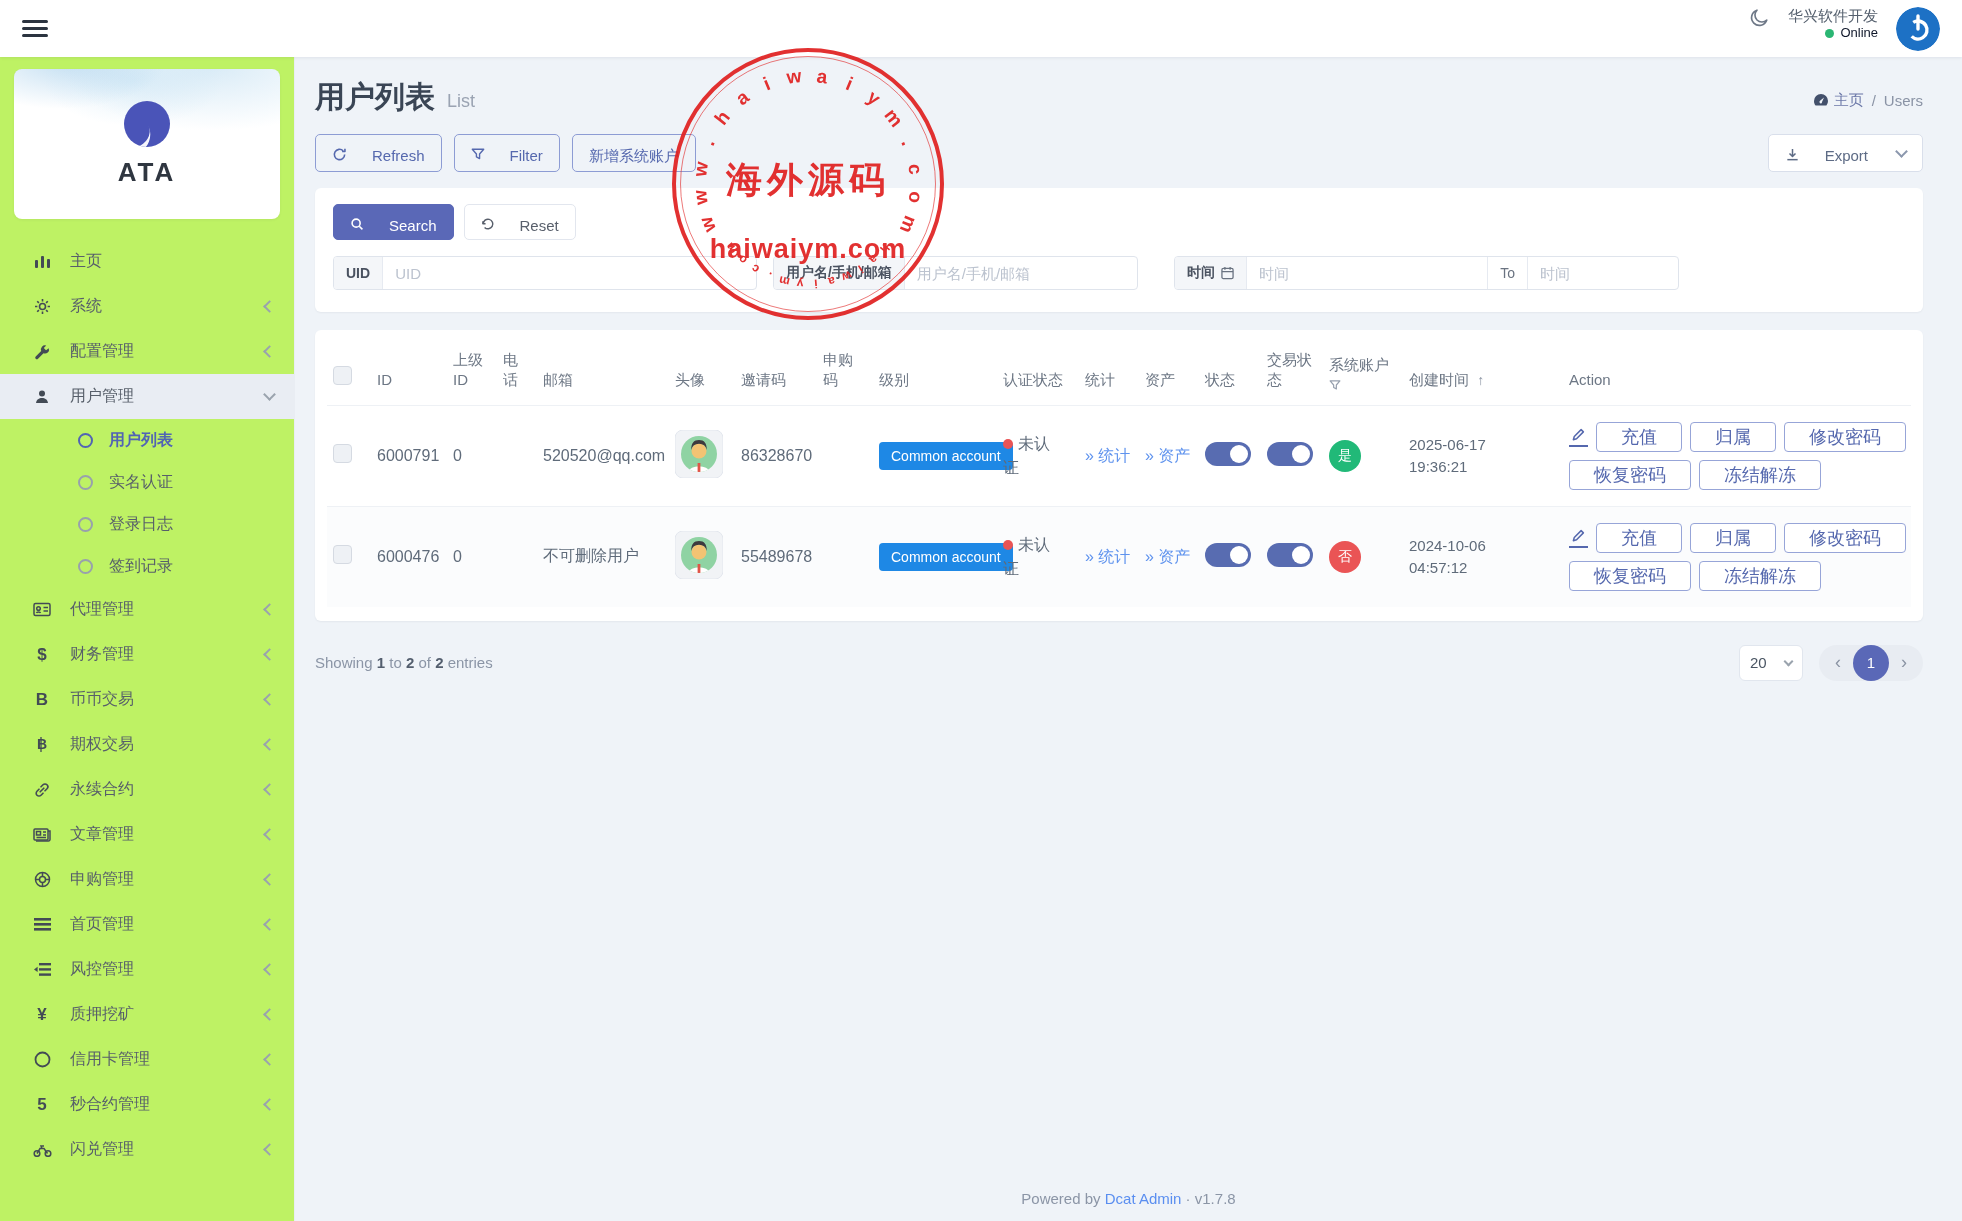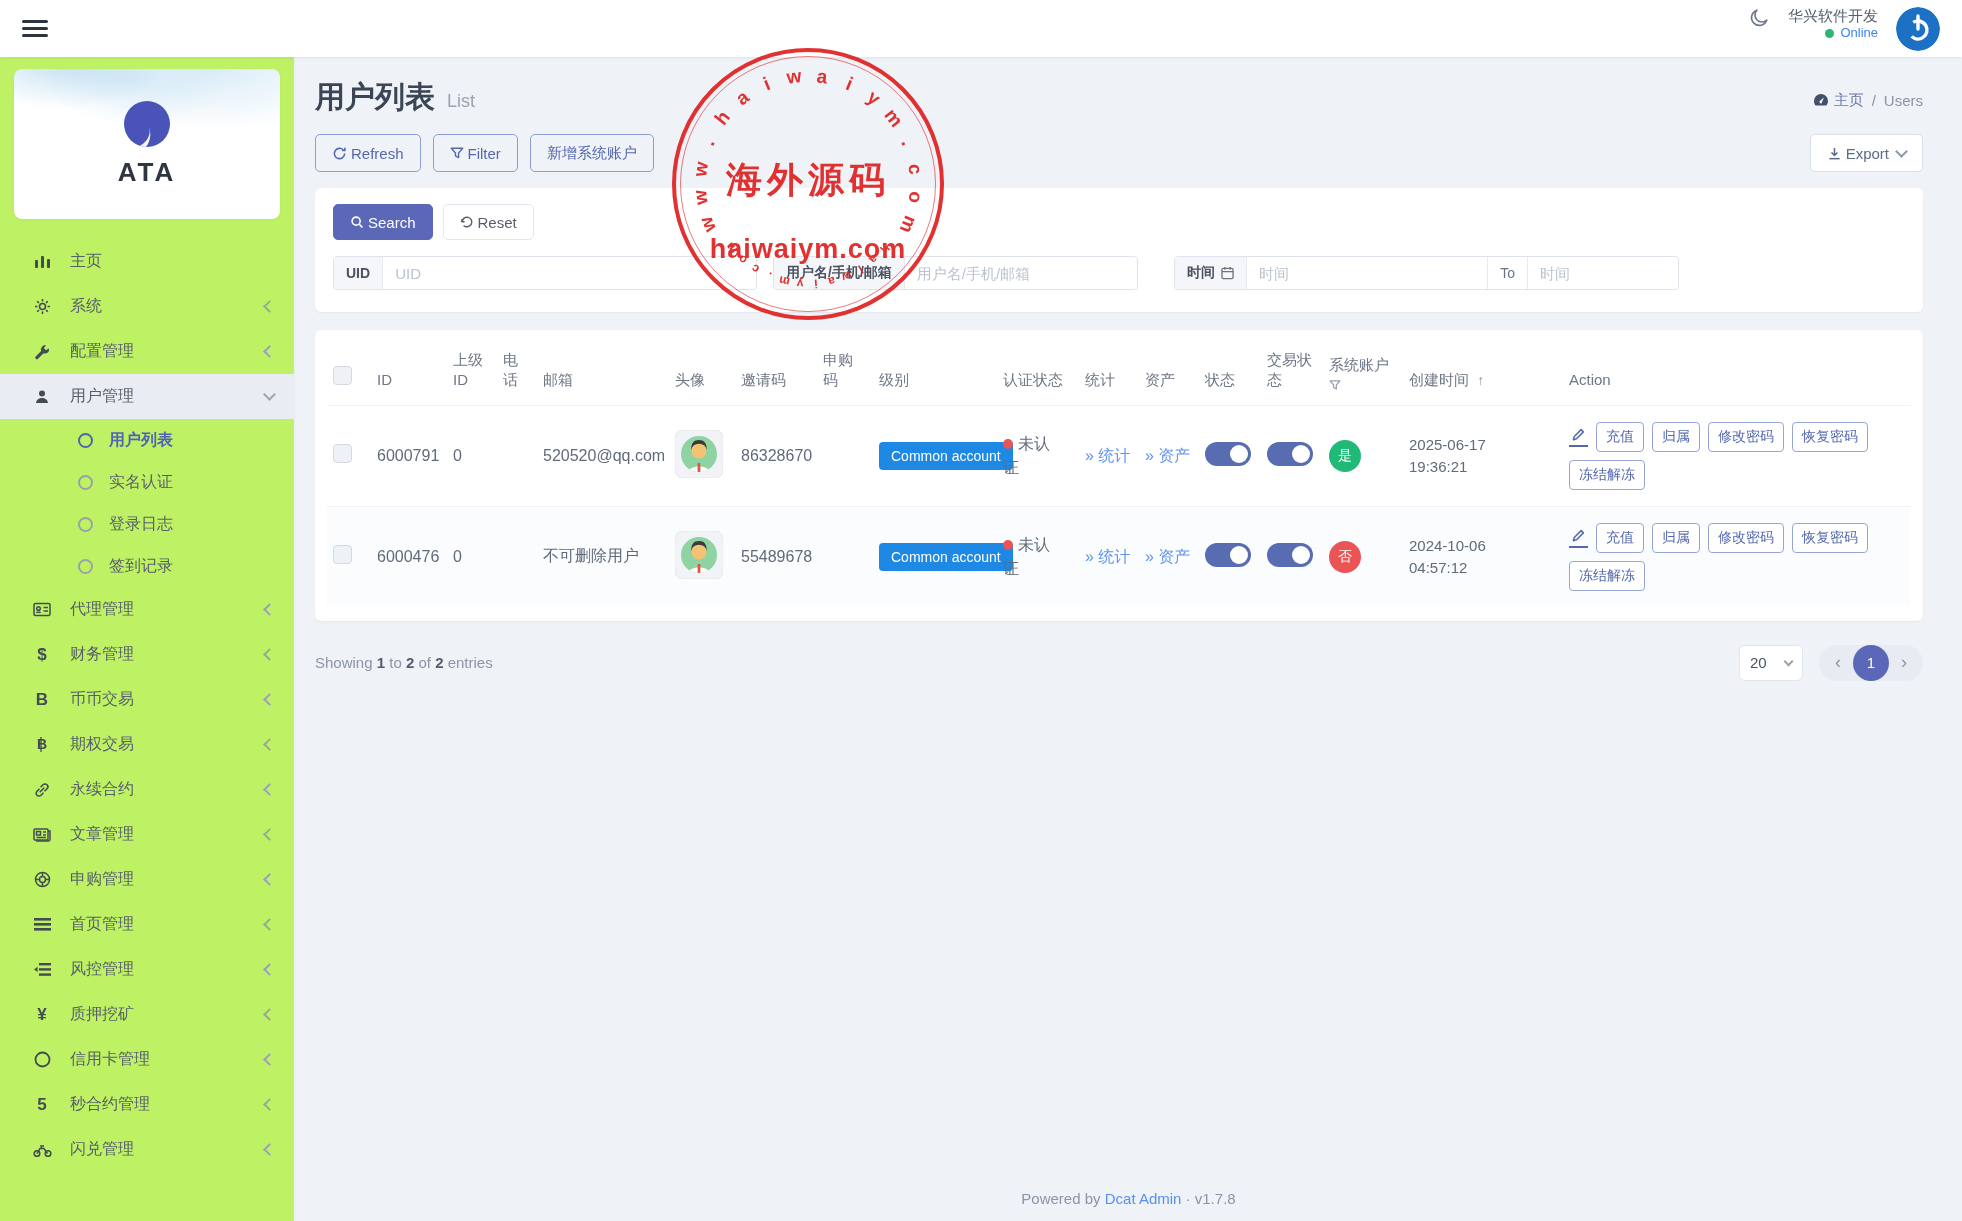--- a/index.html
+++ b/index.html
@@ -15,21 +15,21 @@
     position:absolute; top:0; left:0; right:0; height:57px; background:#fff;
     box-shadow:0 1px 3px rgba(30,40,60,.08); display:flex; align-items:center;
     padding:0 22px; z-index:20;
   }
   .hamburger { width:26px; cursor:pointer; }
   .hamburger span { display:block; height:3px; background:#2c3440; border-radius:2px; margin:4px 0; }
   .nav-right { margin-left:auto; display:flex; align-items:flex-start; gap:18px; }
   .moon { color:#6e7887; cursor:pointer; }
   .user-meta { text-align:right; line-height:1.25; }
   .user-name { font-size:15px; color:#55606e; }
-  .user-status { font-size:13px; color:#3b82f6; display:flex; align-items:center; justify-content:flex-end; gap:6px;}
+  .user-status { font-size:13px; color:#0f172a; display:flex; align-items:center; justify-content:flex-end; gap:6px;}
   .dot-green { width:9px; height:9px; border-radius:50%; background:#2bb673; display:inline-block; }
   .avatar-power { width:44px; height:44px; border-radius:50%; overflow:hidden; cursor:pointer; }
 
   
   .sidebar {
     position:absolute; top:57px; left:0; bottom:0; width:295px;
     background:#bef264; border-right:1px solid #e9edf3; overflow:hidden; z-index:10;
   }
   .logo-card {
     margin:12px 14px 6px; background:
@@ -66,21 +66,21 @@
 
   
   .content { position:absolute; left:295px; top:57px; right:0; bottom:0; padding:20px 39px 0 20px; }
   .page-head { display:flex; align-items:baseline; }
   .page-title { font-size:30px; font-weight:600; color:#3a4555; }
   .page-subtitle { font-size:18px; color:#9aa3b2; margin-left:12px; }
   .breadcrumb { margin-left:auto; display:flex; align-items:center; gap:8px; font-size:15px; color:#8a93a5; }
   .breadcrumb .bc-home { color:#6b78a8; cursor:pointer; display:flex; align-items:center; gap:5px; }
 
   .toolbar { display:flex; align-items:center; gap:12px; margin-top:16px; }
-  .btn { display:inline-flex; align-items:center; gap:4px; height:38px; padding:0 16px;
+  .btn { display:inline-flex; align-items:flex-start; gap:25px; height:38px; padding:12px 16px;
          border-radius:5px; font-size:15px; cursor:pointer; border:1px solid transparent; background:#fff; }
   .btn-outline-primary { border-color:#8d9cd4; color:#5568ae; background:transparent; }
   .btn-export { border-color:#d9dfeb; color:#5d6b85; margin-left:auto; }
   .btn-primary { background:#5a68b7; color:#fff; border-color:#5a68b7; }
   .btn-plain { border-color:#e2e6ee; color:#585f6b; }
 
   .card { background:#fff; border-radius:6px; box-shadow:0 1px 2px rgba(16,24,40,.05); }
   .filter-card { margin-top:16px; padding:16px 18px 22px; }
   .filter-actions { display:flex; gap:10px; }
   .filter-inputs { display:flex; gap:10px; margin-top:16px; align-items:center; }
@@ -110,21 +110,21 @@
   .wrap-narrow { display:inline-block; width:60px; line-height:1.5; }
   .link-blue { color:#5f93ee; cursor:pointer; display:inline-block; width:48px; line-height:1.5; }
   .toggle { width:46px; height:24px; border-radius:12px; background:#586cb1; position:relative; cursor:pointer; }
   .toggle::after { content:''; position:absolute; right:3px; top:3px; width:18px; height:18px; border-radius:50%; background:#fff; }
   .badge-circle { width:32px; height:32px; border-radius:50%; color:#fff; font-size:14px;
                   display:flex; align-items:center; justify-content:center; }
   .bc-yes { background:#21b978; } .bc-no { background:#ea5455; }
   .created { line-height:1.45; font-size:15px; }
   .actions { display:flex; flex-wrap:wrap; gap:8px; align-items:center; width:340px; }
   .icon-edit { color:#5568ae; border-bottom:2px solid #5568ae; padding:1px 2px 3px; cursor:pointer; }
-  .btn-action { height:30px; padding:0 9px; font-size:14px; color:#5568ae; background:#fff;
+  .btn-action { height:30px; padding:0 24px; font-size:18px; color:#5568ae; background:#fff;
                 border:1px solid #97a5d8; border-radius:4px; cursor:pointer; display:inline-flex; align-items:center; }
   .sort-arrow { color:#8a93a3; font-size:14px; margin-left:4px; }
   .th-funnel { color:#97a0ae; margin-top:3px; }
 
   
   .table-footer { display:flex; align-items:center; margin-top:24px; font-size:15px; color:#8b95a6; }
   .table-footer b { color:#535e6e; }
   .pager-zone { margin-left:auto; display:flex; align-items:center; gap:16px; }
   .page-size { width:64px; height:36px; background:#fff; border:1px solid #e1e6ee; border-radius:6px;
                display:flex; align-items:center; justify-content:space-between; padding:0 10px; color:#4a5563; cursor:pointer; }

